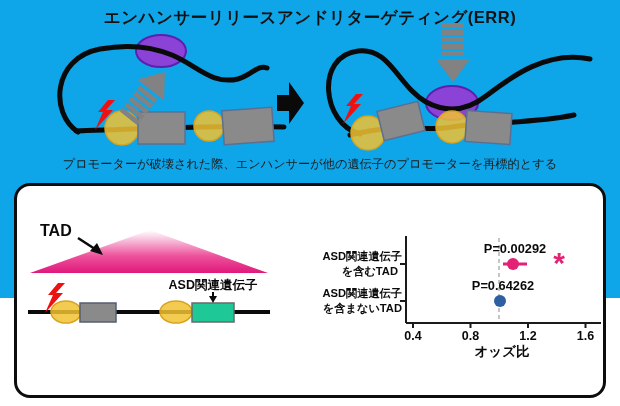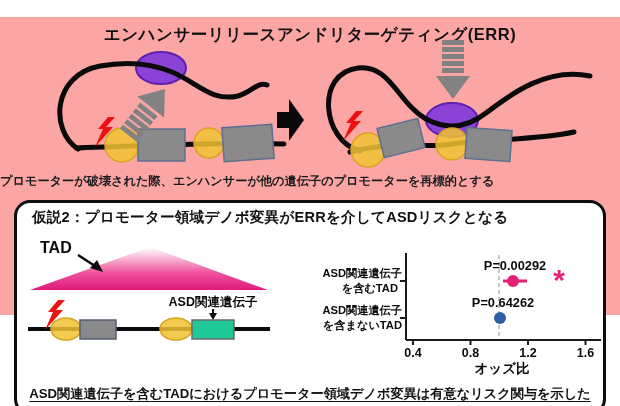--- a/index.html
+++ b/index.html
@@ -1,23 +1,23 @@
 <!DOCTYPE html>
 <html><head>
 <meta charset="utf-8">
 <style>
   * { margin:0; padding:0; box-sizing:border-box; }
   html,body { width:620px; height:406px; background:#ffffff; overflow:hidden;
               font-family:"Liberation Sans","DejaVu Sans",sans-serif; color:#111; }
-  #stage { position:relative; width:620px; height:298px; background:#fca5a5;margin-top:17px; }
+  #stage { position:relative; width:620px; height:298px; background:#0ea5e9; }
   .abs { position:absolute; }
   #fig-title { top:7px; left:0; width:620px; text-align:center;
                font-size:16.5px; font-weight:bold; letter-spacing:0.5px; }
-  #top-caption { top:156px; left:0; width:620px; text-align:left;
-                 font-size:12.2px; font-weight:700; color:#1c1c1c; }
+  #top-caption { top:156px; left:0; width:620px; text-align:center;
+                 font-size:12.2px; font-weight:400; color:#1c1c1c; }
   #hypothesis-box { left:14px; top:183px; width:592px; height:215px;
                     border:3px solid #0d0d0d; border-radius:16px; background:#fff; }
   #box-heading { left:32px; top:191px; width:560px;
                  font-size:14.6px; font-weight:bold; letter-spacing:0.2px; }
   #tad-note { left:24px; top:332px; font-size:11.6px; color:#1a1a1a; }
   #tad-note .ul { text-decoration:underline; }
   #conclusion { left:14px; top:368px; width:592px; text-align:center;
                 font-size:13.2px; font-weight:bold; text-decoration:underline;
                 text-underline-offset:3px; }
   svg { overflow:visible; display:block; }
@@ -67,21 +67,20 @@
       <rect x="466" y="84" width="45" height="31" transform="rotate(4 488 99)" fill="#8a8a8a" stroke="#5d6f91" stroke-width="1.5"></rect>
       <use href="#bolt" transform="translate(343,66)"></use>
       <use href="#stripeArrow" transform="translate(453,12) rotate(180)"></use>
     </g>
   </svg>
 
   <div id="top-caption" class="abs">プロモーターが破壊された際、エンハンサーが他の遺伝子のプロモーターを再標的とする</div>
 
   <div id="hypothesis-box" class="abs"></div>
 
-  <div id="box-heading" class="abs">仮説2：プロモーター領域デノボ変異がERRを介してASDリスクとなる</div>
 
   <svg class="abs" style="left:20px; top:213px;" width="270" height="122" viewBox="0 0 270 122">
     <defs>
       <linearGradient id="tadGrad" x1="0" y1="0" x2="0" y2="1">
         <stop offset="0%" stop-color="#ffffff"></stop>
         <stop offset="18%" stop-color="#f9cfe4"></stop>
         <stop offset="60%" stop-color="#ee539c"></stop>
         <stop offset="100%" stop-color="#e0187c"></stop>
       </linearGradient>
     </defs>
@@ -130,15 +129,14 @@
     <line x1="193" y1="36" x2="217" y2="36" stroke="#e32276" stroke-width="3"></line>
     <circle cx="203" cy="36" r="6" fill="#e32276"></circle>
     <text x="249" y="45" font-size="30" font-weight="bold" text-anchor="middle" fill="#e32276">*</text>
 
     <text x="92" y="69" font-size="11.2" font-weight="bold" text-anchor="end" fill="#0a0a0a">ASD関連遺伝子</text>
     <text x="92" y="84" font-size="11.2" font-weight="bold" text-anchor="end" fill="#0a0a0a">を含まないTAD</text>
     <text x="193" y="62" font-size="12.8" font-weight="600" text-anchor="middle" fill="#0a0a0a">P=0.64262</text>
     <circle cx="190" cy="73" r="6" fill="#2e5fa3"></circle>
   </svg>
 
-  <div id="conclusion" class="abs">ASD関連遺伝子を含むTADにおけるプロモーター領域デノボ変異は有意なリスク関与を示した</div>
 
 </div>
 
 </body></html>

